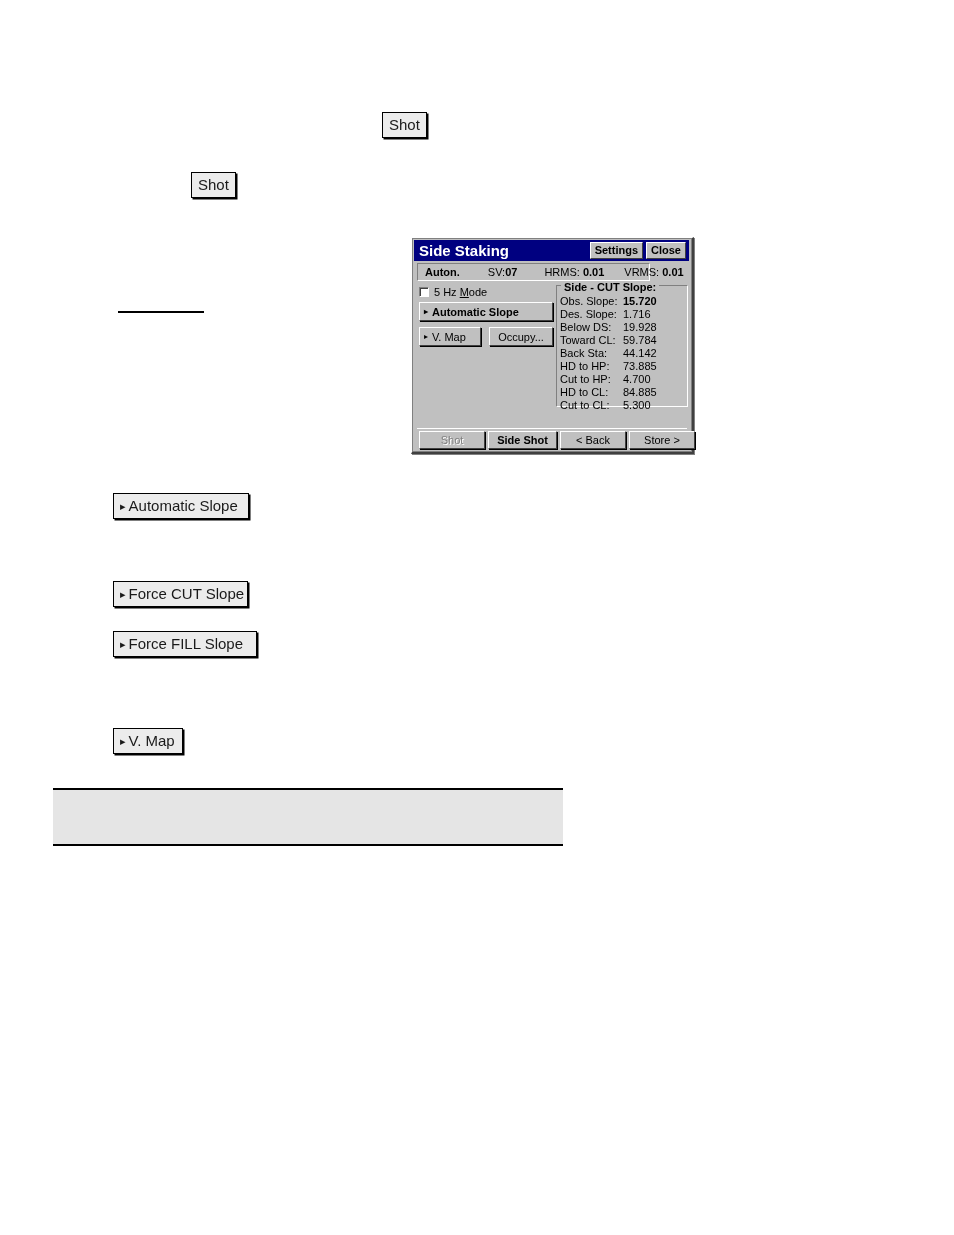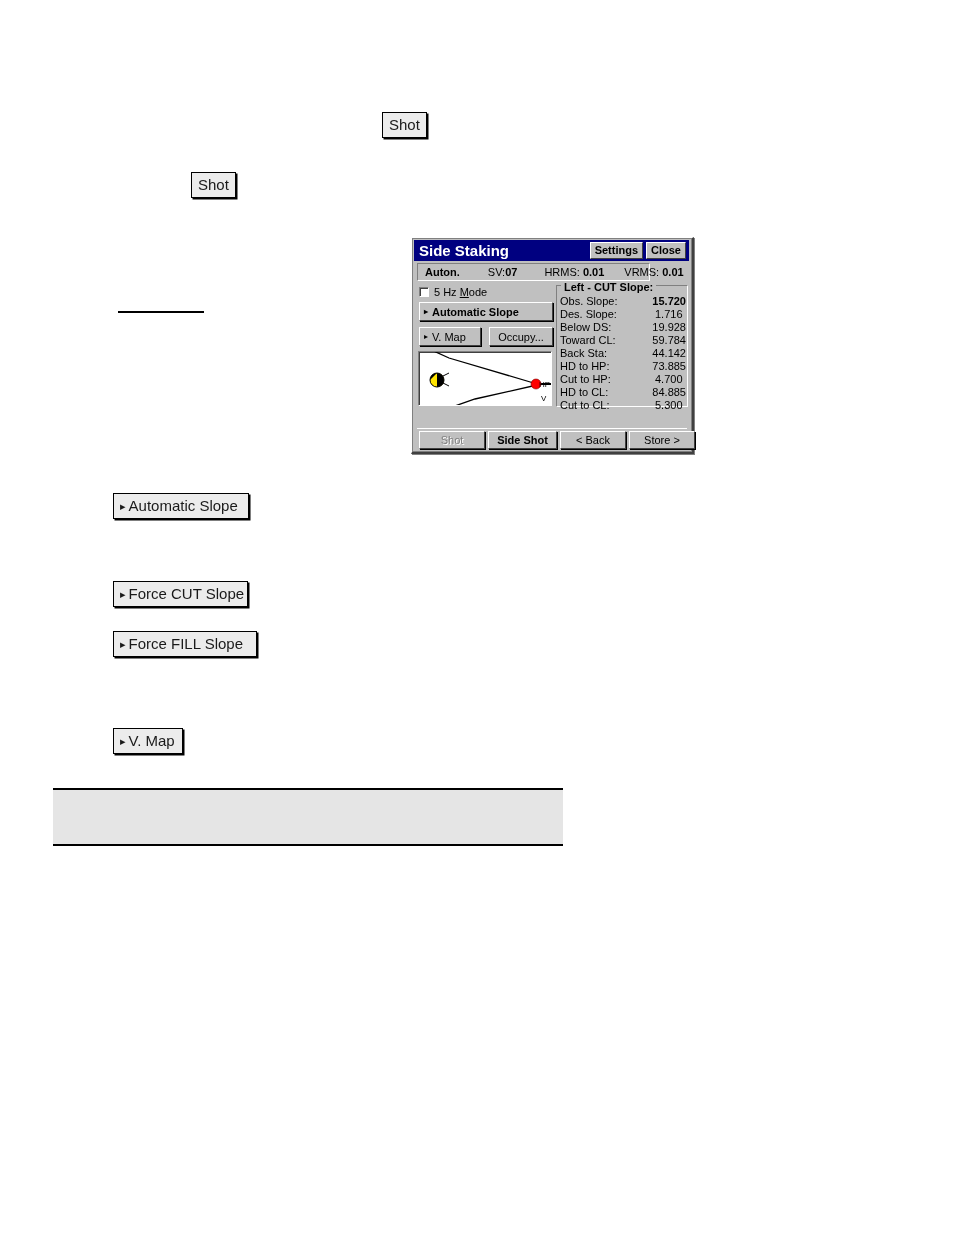--- a/index.html
+++ b/index.html
@@ -227,21 +227,20 @@
   }
   .drow {
     position: absolute;
     left: 147px;
     width: 126px;
     height: 12px;
     font-size: 11px;
     display: flex;
     align-items: center;
     white-space: nowrap;
-    gap: 32px;
   }
   .drow .dlab { width: 63px; }
   .drow .dval { }
   .drow.b .dlab, .drow.b .dval { font-weight: normal; }
   .drow.vb .dval { font-weight: bold; }
 
   
   .botbar {
     position: absolute;
     left: 4px; top: 189px;
@@ -333,45 +332,23 @@
 
     <div class="btn95 left" id="btn-vmap">
       <span class="tri">▸</span>
         <span>V. Map</span>
     </div>
 
     <div class="btn95" id="btn-occupy">
       <span>Occupy...</span>
     </div>
 
-    <div id="graphic">
-      <svg width="134" height="55" viewBox="0 0 134 55">
-
-        <polyline points="8,-4 30,6 118,32" fill="none" stroke="#000000" stroke-width="1.3"></polyline>
-
-        <polyline points="30,56 56,47 118,33" fill="none" stroke="#000000" stroke-width="1.3"></polyline>
-
-        <line x1="117" y1="32" x2="134" y2="32" stroke="#000000" stroke-width="2"></line>
-
-        <g>
-          <circle cx="18" cy="28" r="7" fill="#ffe400" stroke="#000000" stroke-width="1"></circle>
-          <path d="M18,21 A7,7 0 0,1 18,35 Z" fill="#000000"></path>
-          <path d="M11,28 A7,7 0 0,1 18,21 Z" fill="#000000"></path>
-          <line x1="24" y1="24" x2="30" y2="21" stroke="#000000" stroke-width="1"></line>
-          <line x1="24" y1="31" x2="30" y2="34" stroke="#000000" stroke-width="1"></line>
-        </g>
-
-        <circle cx="117" cy="32" r="5" fill="#ff0000" stroke="#800000" stroke-width="0.6"></circle>
-      </svg>
-      <span class="gfx-lab" id="gfx-hp">HP</span>
-      <span class="gfx-lab" id="gfx-v">V</span>
-    </div>
 
     <div id="datagroup"></div>
-    <div id="datagroup-title">Left - CUT Slope:</div>
+    <div id="datagroup-title">Side - CUT Slope:</div>
 
     <div class="drow vb" style="top:56px;">
       <span class="dlab">Obs. Slope:</span>
       <span class="dval">15.720</span>
     </div>
     <div class="drow" style="top:69px;">
       <span class="dlab">Des. Slope:</span>
       <span class="dval">1.716</span>
     </div>
     <div class="drow b" style="top:82px;">

